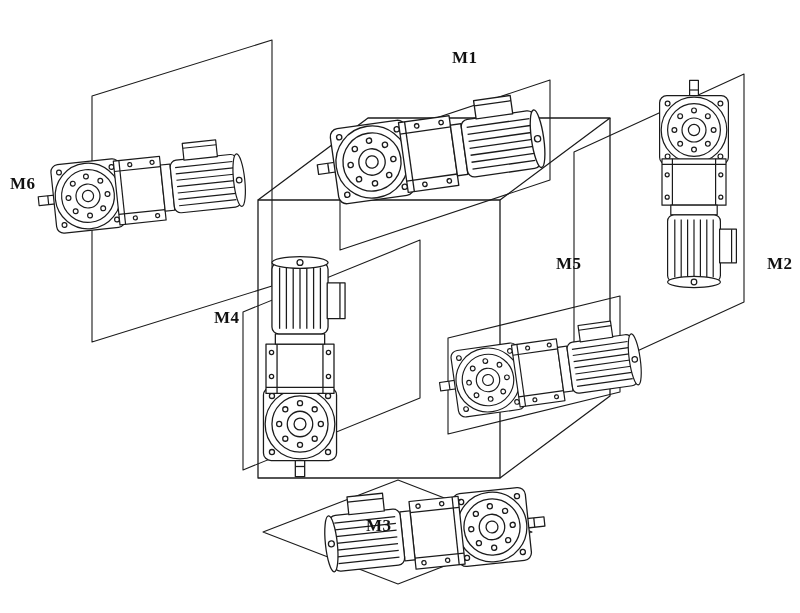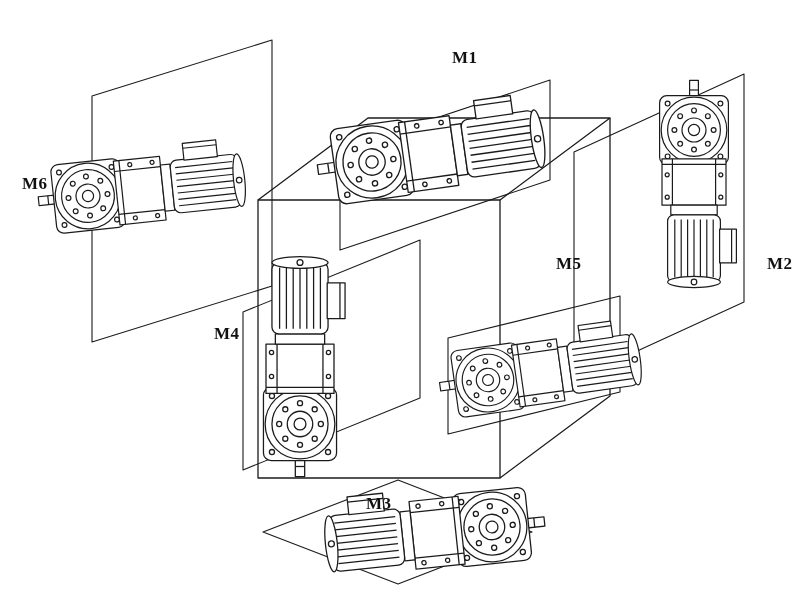--- a/index.html
+++ b/index.html
@@ -15,24 +15,24 @@
   .motor-label {
     position: absolute;
     font-weight: bold;
     font-size: 17px;
     color: #111111;
     letter-spacing: 0.5px;
     user-select: none;
   }
   .lbl-m1 { left: 452px; top: 48px; }
   .lbl-m2 { left: 767px; top: 254px; }
-  .lbl-m3 { left: 366px; top: 494px; }
-  .lbl-m4 { left: 214px; top: 324px; }
+  .lbl-m3 { left: 366px; top: 516px; }
+  .lbl-m4 { left: 214px; top: 308px; }
   .lbl-m5 { left: 556px; top: 254px; font-family: Liberation Serif, serif; }
-  .lbl-m6 { left: 22px;   top: 174px; }
+  .lbl-m6 { left: 10px;   top: 174px; }
 </style>
 </head>
 <body>
 
 <div class="stage">
 
   <svg width="800" height="613" viewBox="0 0 800 613" xmlns="http://www.w3.org/2000/svg">
 
     <defs>
 

